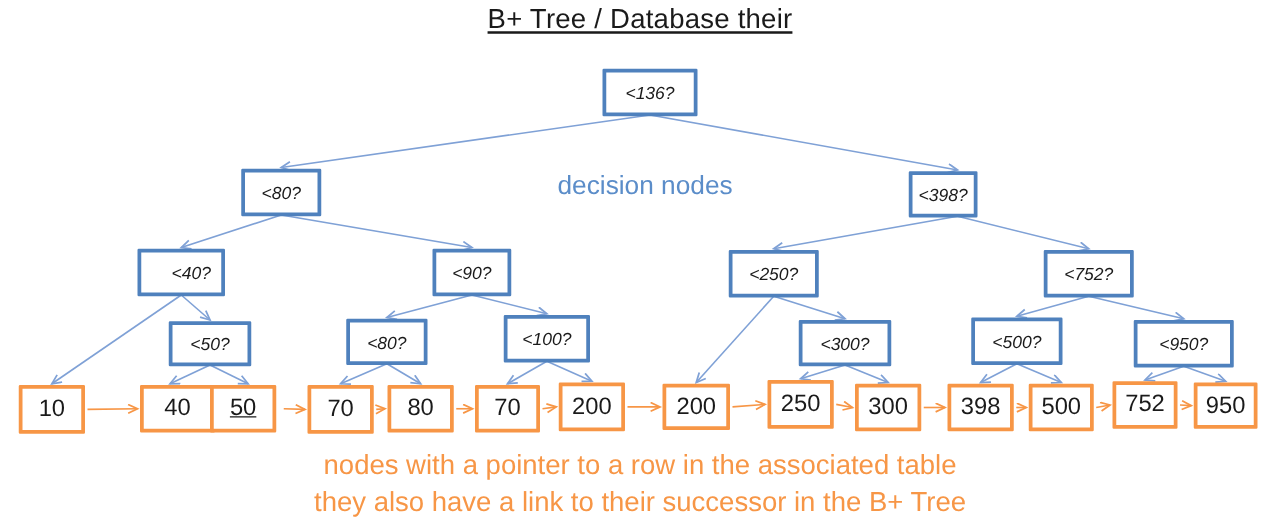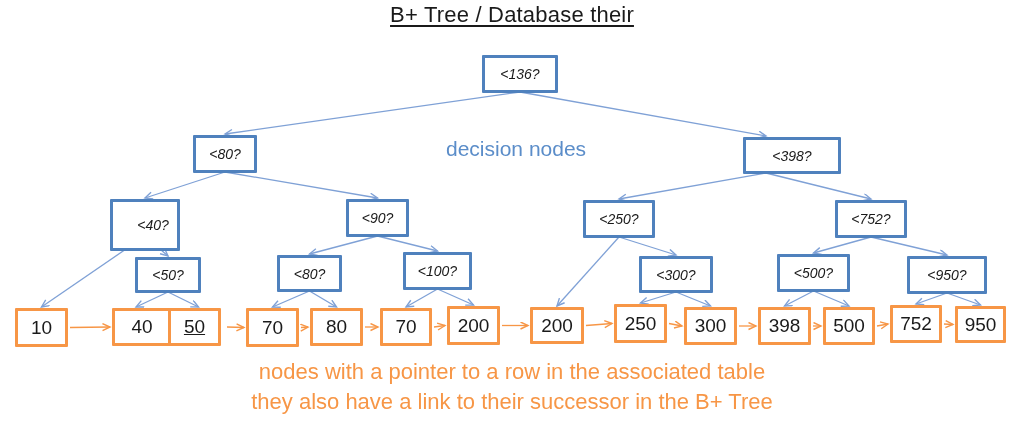--- a/index.html
+++ b/index.html
@@ -113,22 +113,22 @@
 
   <div class="title">
     <span class="u">B+ Tree / Database their</span>
   </div>
 
   <div class="decision-label">decision nodes</div>
 
   <div id="nodes">
       <div class="node decision" style="left: 482px; top: 55px; width: 76px; height: 38px;">&lt;136?</div>
       <div class="node decision" style="left: 193px; top: 135px; width: 64px; height: 38px;">&lt;80?</div>
-      <div class="node decision" style="left: 727px; top: 137px; width: 98px; height: 37px; margin-left: 16px;">&lt;398?</div>
-      <div class="node decision" style="left: 110px; top: 199px; width: 70px; height: 52px; padding-left: 16px;">&lt;40?</div>
+      <div class="node decision" style="left: 727px; top: 137px; width: 55px; height: 37px;">&lt;398?</div>
+      <div class="node decision" style="left: 110px; top: 199px; width: 70px; height: 38px; padding-left: 16px;">&lt;40?</div>
       <div class="node decision" style="left: 346px; top: 199px; width: 63px; height: 38px;">&lt;90?</div>
       <div class="node decision" style="left: 583px; top: 200px; width: 72px; height: 38px;">&lt;250?</div>
       <div class="node decision" style="left: 835px; top: 200px; width: 72px; height: 38px;">&lt;752?</div>
       <div class="node decision" style="left: 135px; top: 257px; width: 66px; height: 36px;">&lt;50?</div>
       <div class="node decision" style="left: 277px; top: 255px; width: 65px; height: 37px;">&lt;80?</div>
       <div class="node decision" style="left: 403px; top: 252px; width: 69px; height: 38px;">&lt;100?</div>
       <div class="node decision" style="left: 639px; top: 256px; width: 74px; height: 37px;">&lt;300?</div>
       <div class="node decision" style="left: 777px; top: 254px; width: 73px; height: 38px;">&lt;500?</div>
       <div class="node decision" style="left: 907px; top: 256px; width: 80px; height: 38px;">&lt;950?</div>
       <div class="node leaf" style="left: 15px; top: 308px; width: 53px; height: 39px;">10</div>

